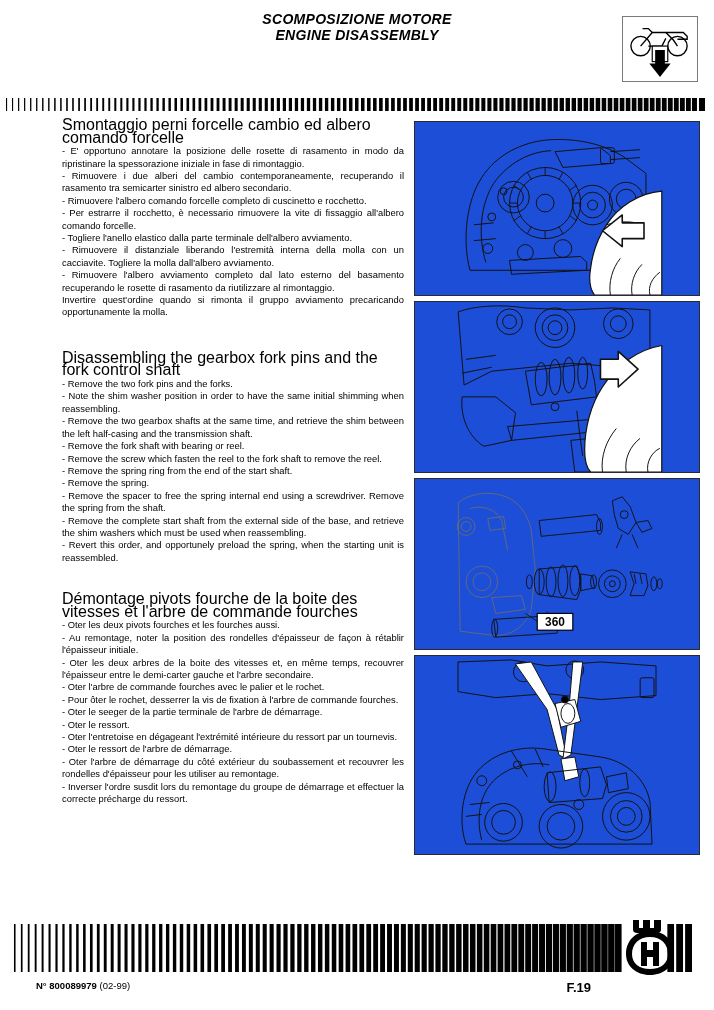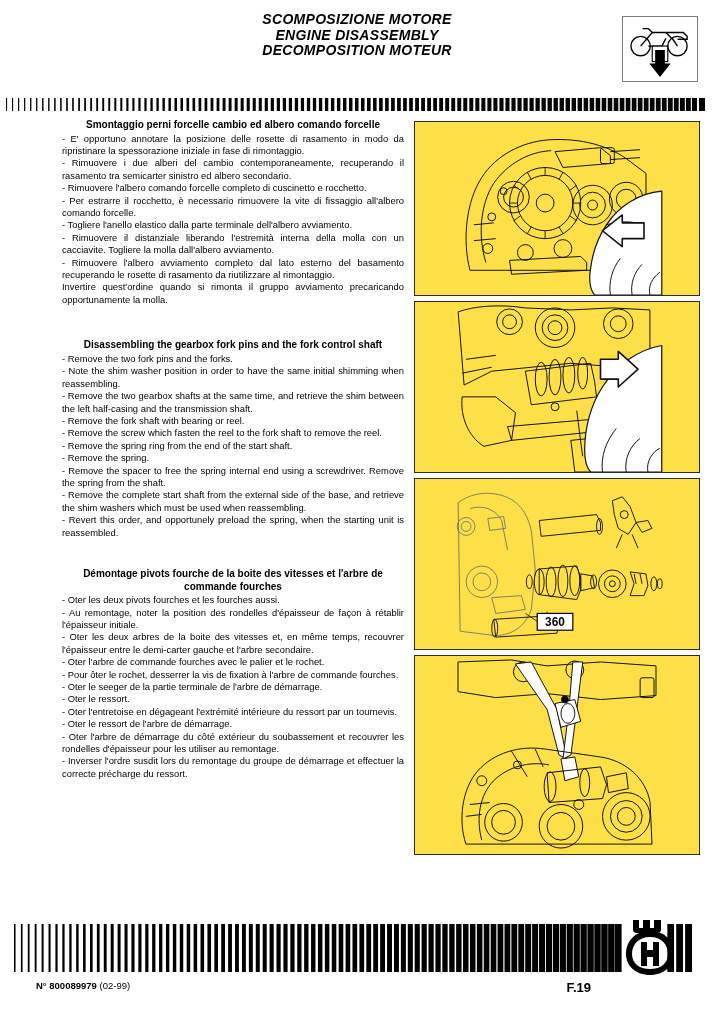--- a/index.html
+++ b/index.html
@@ -73,42 +73,41 @@
   }
   .figure-column {
     flex: 1 1 auto;
     padding-left: 4px;
     padding-top: 2px;
   }
 
   
   .block { margin-bottom: 11px; }
   .block-heading {
-    font-weight: bold;
-    font-size: 10px;
+    font-weight: normal;
+    font-size: 16px;
     line-height: 12.6px;
     margin-bottom: 1px;
-    text-align: center;
   }
   .block-line {
     font-size: 9.4px;
     line-height: 12.4px;
     text-align: justify;
     text-justify: inter-word;
     margin: 0;
   }
   .block-line.nojust { text-align: left; }
 
   .spacer-it { height: 22px; }
   .spacer-en { height: 18px; }
 
   
   .figure {
     border: 1px solid #2b2b2b;
-    background: #fde047;
+    background: #1d4ed8;
     box-sizing: border-box;
     margin-bottom: 5px;
     position: relative;
     overflow: hidden;
   }
   .figure svg { display: block; width: 100%; height: 100%; }
   .fig1 { height: 175px; }
   .fig2 { height: 172px; }
   .fig3 { height: 172px; }
   .fig4 { height: 200px; }
@@ -153,21 +152,20 @@
     font-weight: bold;
   }
 </style>
 </head>
 <body>
 
 <div class="page-header">
   <div class="header-titles">
     <div>SCOMPOSIZIONE MOTORE</div>
     <div>ENGINE DISASSEMBLY</div>
-    <div>DECOMPOSITION MOTEUR</div>
   </div>
 
   <div class="header-icon-box">
     <svg viewBox="0 0 76 66" width="74" height="64" aria-hidden="true">
 
       <g fill="none" stroke="#000" stroke-width="1.4">
         <circle cx="18" cy="30" r="10"></circle>
         <circle cx="56" cy="30" r="10"></circle>
         <path d="M18 30 L30 16 L44 16 L52 24 L56 30"></path>
         <path d="M30 16 L26 12 L20 12"></path>

